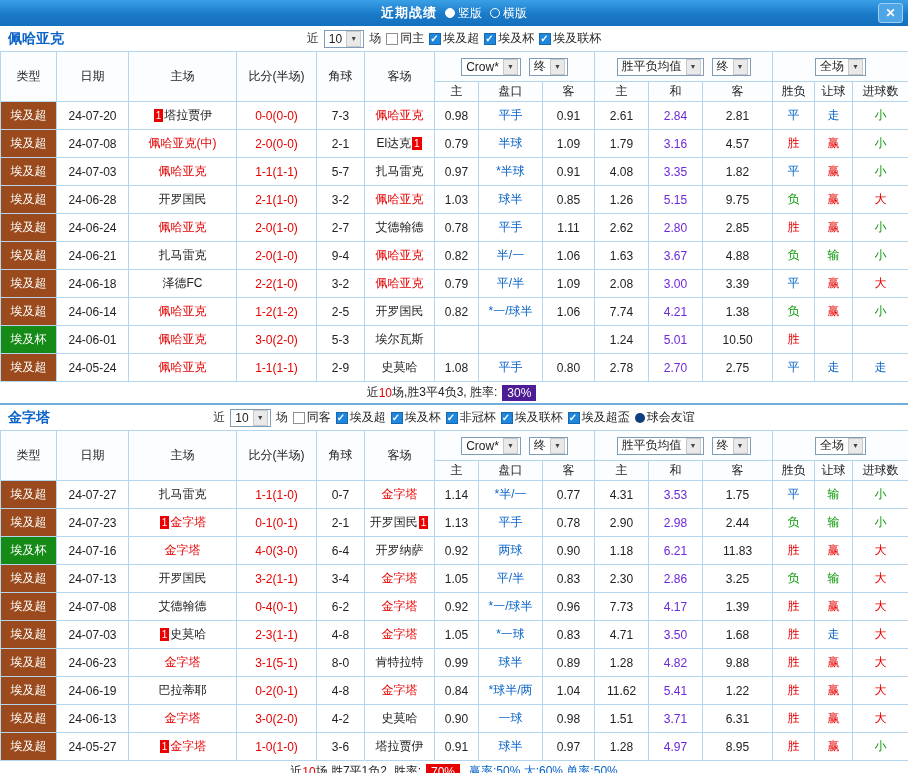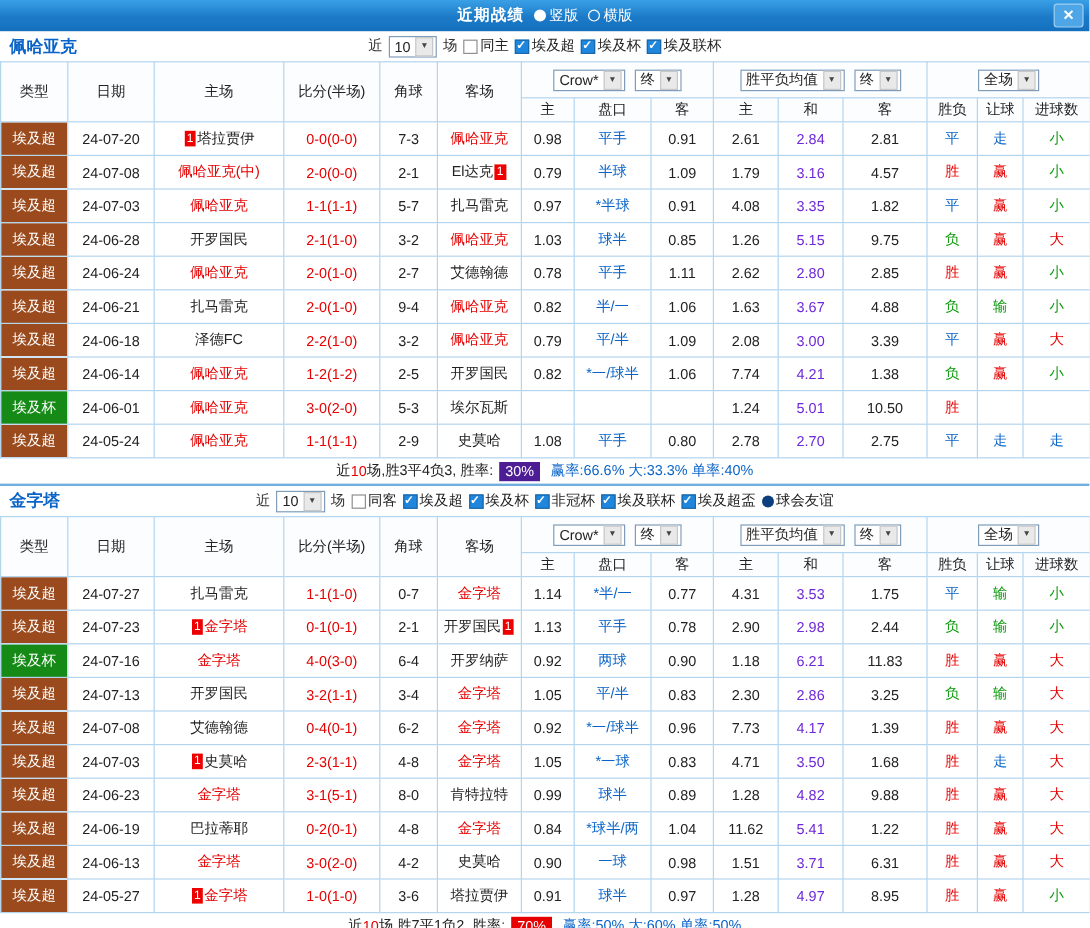--- a/index.html
+++ b/index.html
@@ -343,21 +343,20 @@
               <td style="color: rgb(10, 100, 200);">走</td>
               <td style="color: rgb(10, 100, 200);">走</td>
             </tr>
           </tbody>
         </table>
         <div class="summary">
           <span>近</span>
           <span class="s-red">10</span>
           <span>场,胜3平4负3, 胜率:</span>
           <span class="badge-rate" style="background: #4c1d95;">30%</span>
-          <span class="s-blue">赢率:66.6% 大:33.3% 单率:40%</span>
         </div>
       </div>
       <div class="section">
         <div class="section-header">
           <span class="team-name">金字塔</span>
           <div class="filters">
             <span class="f-label">近</span>
             <span class="select">
               <span class="sel-text">10</span>
               <span class="sel-caret">▼</span>

